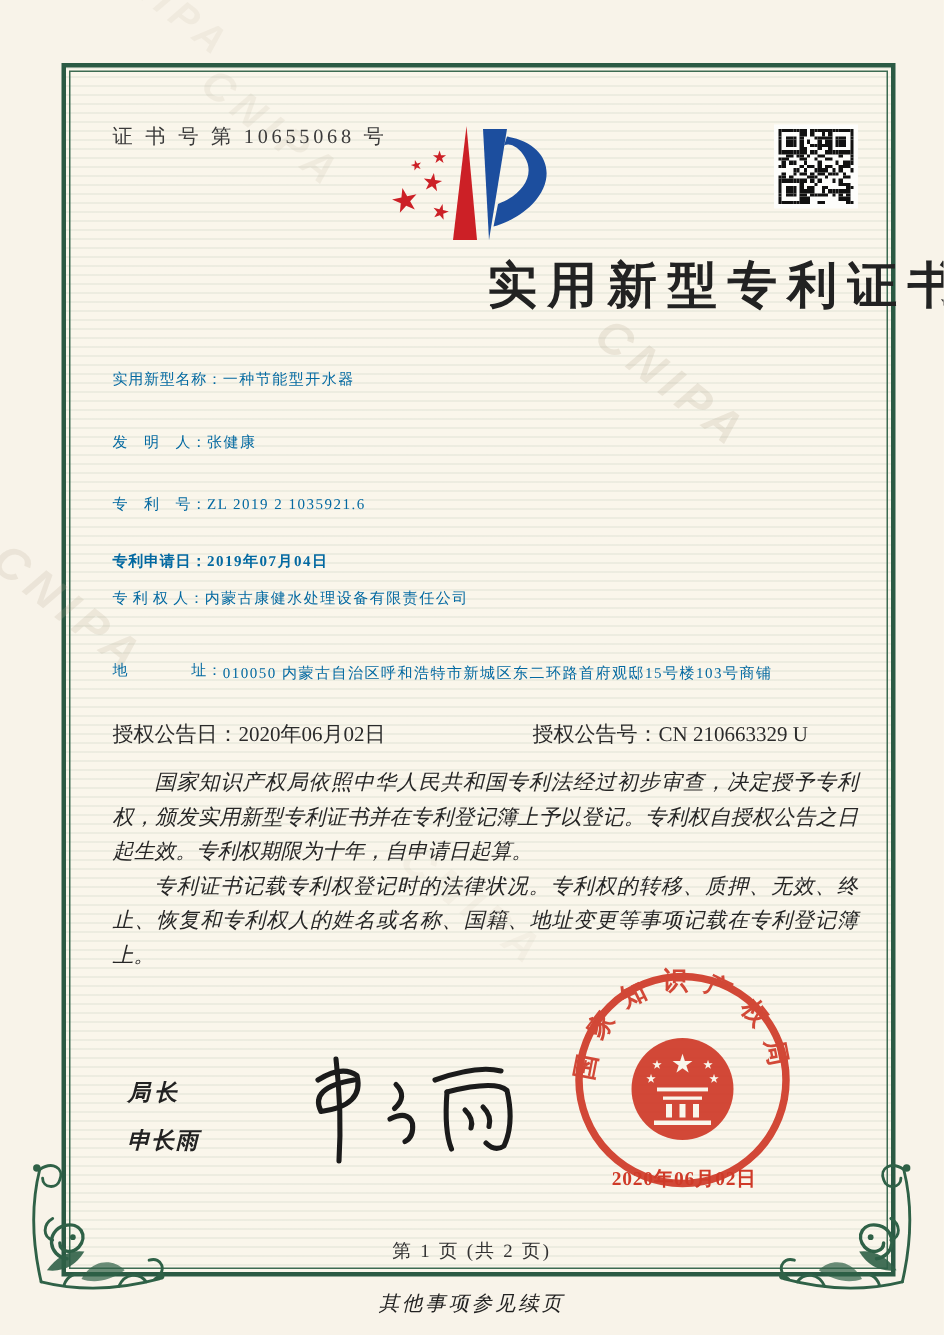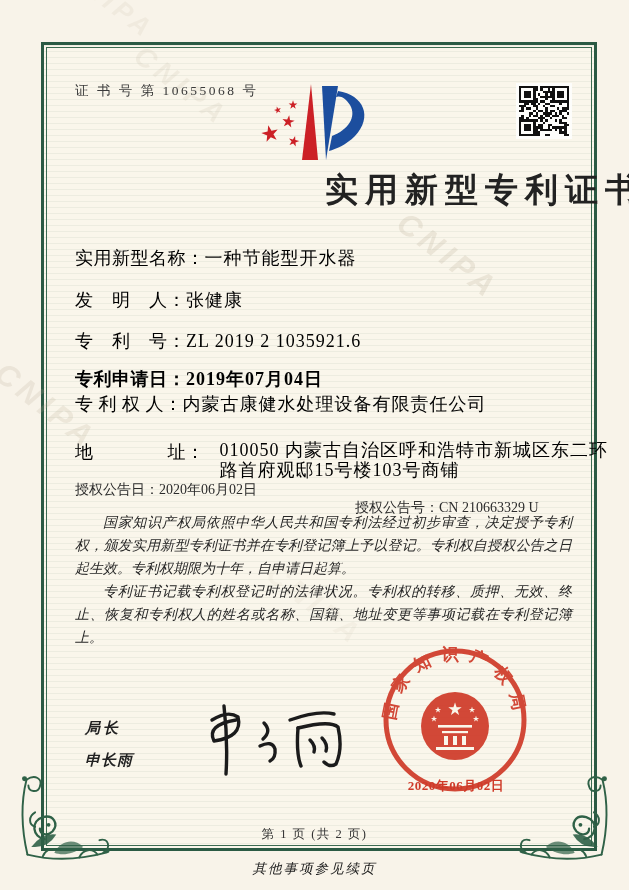--- a/index.html
+++ b/index.html
@@ -59,28 +59,28 @@
 
   .logo { position:absolute; left:240px; top:72px; width:170px; height:95px; }
 
   .doc-title {
     position:absolute; left:16px; top:168px; width:100%;
     text-align:right; font-size:33px; font-weight:bold;
     letter-spacing:7px; color:#222;
   }
 
   
-  .field { position:absolute; left:75px; font-size:18px; color:#000000; }
+  .field { position:absolute; left:75px; font-size:10px; color:#0369a1; }
   .flabel { letter-spacing:0.5px; }
   .fvalue { letter-spacing:1px; }
-  .field .wrapv { display:inline-block; vertical-align:top; max-width:398px; line-height:20px;margin-left:15px; }
+  .field .wrapv { display:inline-block; vertical-align:top; max-width:398px; line-height:20px; }
   .f0 { top:246px; } .f1 { top:288px; } .f2 { top:329px; }
   .f3 { top:367px;font-weight:bold; } .f4 { top:392px; } .f5 { top:440px; }
   .grant-row { position:absolute; left:75px; top:481px; width:500px; font-size:14px; }
-  .grant-no { position:absolute; left:280px; top:18px; }
+  .grant-no { position:absolute; left:280px; top:0; }
 
   
   .body-text {
     position:absolute; left:75px; top:511px; width:497px;
     font-size:14px; line-height:23px; text-align:justify;
     font-style:italic; color:#262626;
   }
   .body-text p { text-indent:2em; }
 
   

